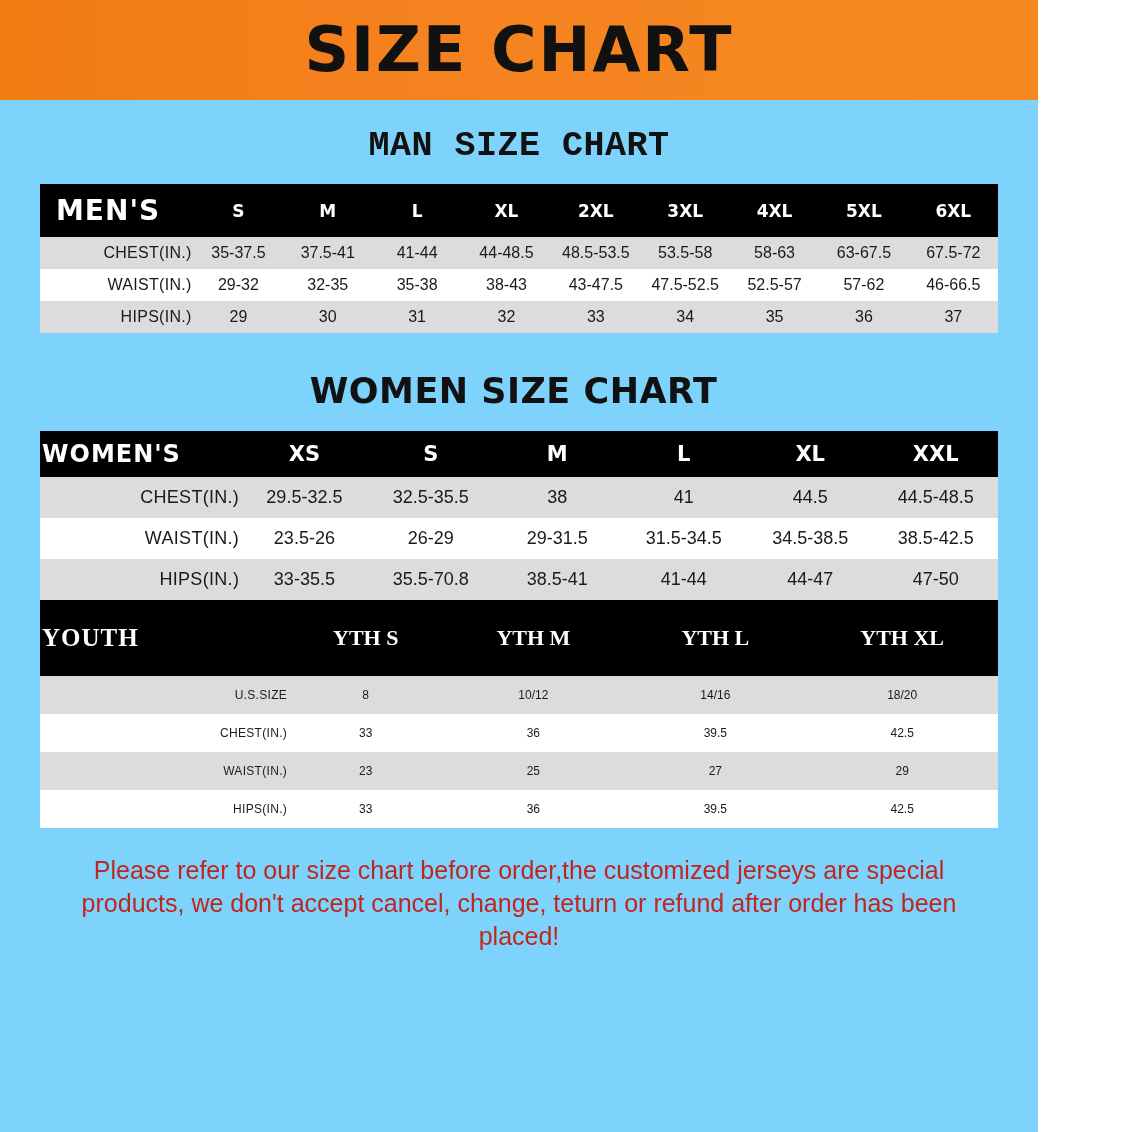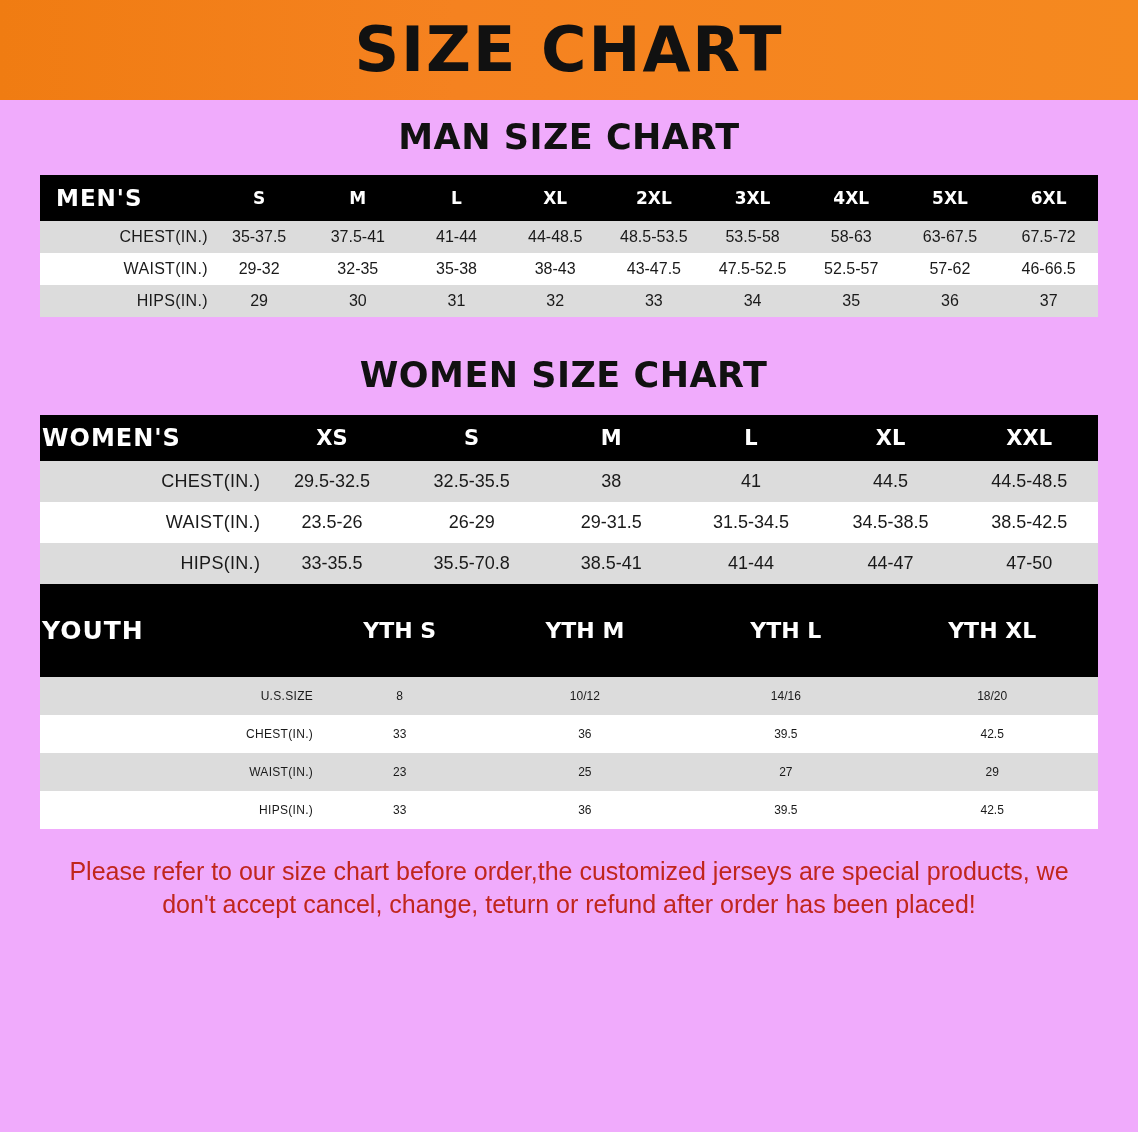--- a/index.html
+++ b/index.html
@@ -8,23 +8,23 @@
     background: #ffffff;
   }
   body {
     width: 1138px;
     height: 1132px;
     font-family: "Liberation Sans", sans-serif;
     overflow: hidden;
   }
   .page {
     position: relative;
-    width: 1138px;
+    width: 1038px;
     height: 1132px;
-    background: #f0abfc;
+    background: #7dd3fc;
     box-sizing: border-box;
   }
 
   
   .banner {
     height: 100px;
     background: linear-gradient(90deg, #f07c12 0%, #f58220 40%, #f5891f 100%);
     display: flex;
     align-items: center;
     justify-content: center;
@@ -40,21 +40,21 @@
   }
 
   
   .section-title {
     text-align: center;
     font-family: "DejaVu Sans", sans-serif;
     font-weight: bold;
     color: #111111;
     letter-spacing: 0.5px;
   }
-  .man-title   { font-size: 35px; margin: 17px 0 18px 0; }
+  .man-title   { font-size: 35px; margin: 26px 0 18px 0; font-family: Liberation Mono, monospace; }
   .women-title { font-size: 35px; margin: 38px 11px 20px 0; }
   .youth-title { font-size: 35px; margin: 48px 0 22px 0; }
 
   
   .table-wrap {
     margin: 0 40px;
   }
   table {
     width: 100%;
     border-collapse: collapse;
@@ -81,31 +81,31 @@
   }
   tbody td.rowlabel {
     text-align: right;
     letter-spacing: 0.3px;
   }
   tbody tr.shade td { background: #dcdcdc; }
   tbody tr.plain td { background: #ffffff; }
 
   
   #men-table thead th      { font-size: 17px; }
-  #men-table thead th.rowlabel { font-size: 23px; }
+  #men-table thead th.rowlabel { font-size: 28px; }
   #men-table tbody td      { font-size: 16px; }
   #men-table tbody td.rowlabel { font-size: 16px; }
 
   
   #women-table thead th      { font-size: 21px; padding: 9px 2px; }
   #women-table thead th.rowlabel { font-size: 24px; }
   #women-table tbody td      { font-size: 18px; padding: 10px 2px; }
 
   
-  #youth-table thead th      { font-size: 22px; padding: 32px 2px; }
+  #youth-table thead th      { font-size: 22px; padding: 24px 2px; font-family: Liberation Serif, serif; }
   #youth-table thead th.rowlabel { font-size: 25px; }
   #youth-table tbody td      { font-size: 12px; padding: 12px 2px; }
 
   
   .note {
     margin: 26px 40px 0 40px;
     color: #c0261d;
     font-family: "Liberation Sans", sans-serif;
     font-size: 25px;
     line-height: 1.32;

